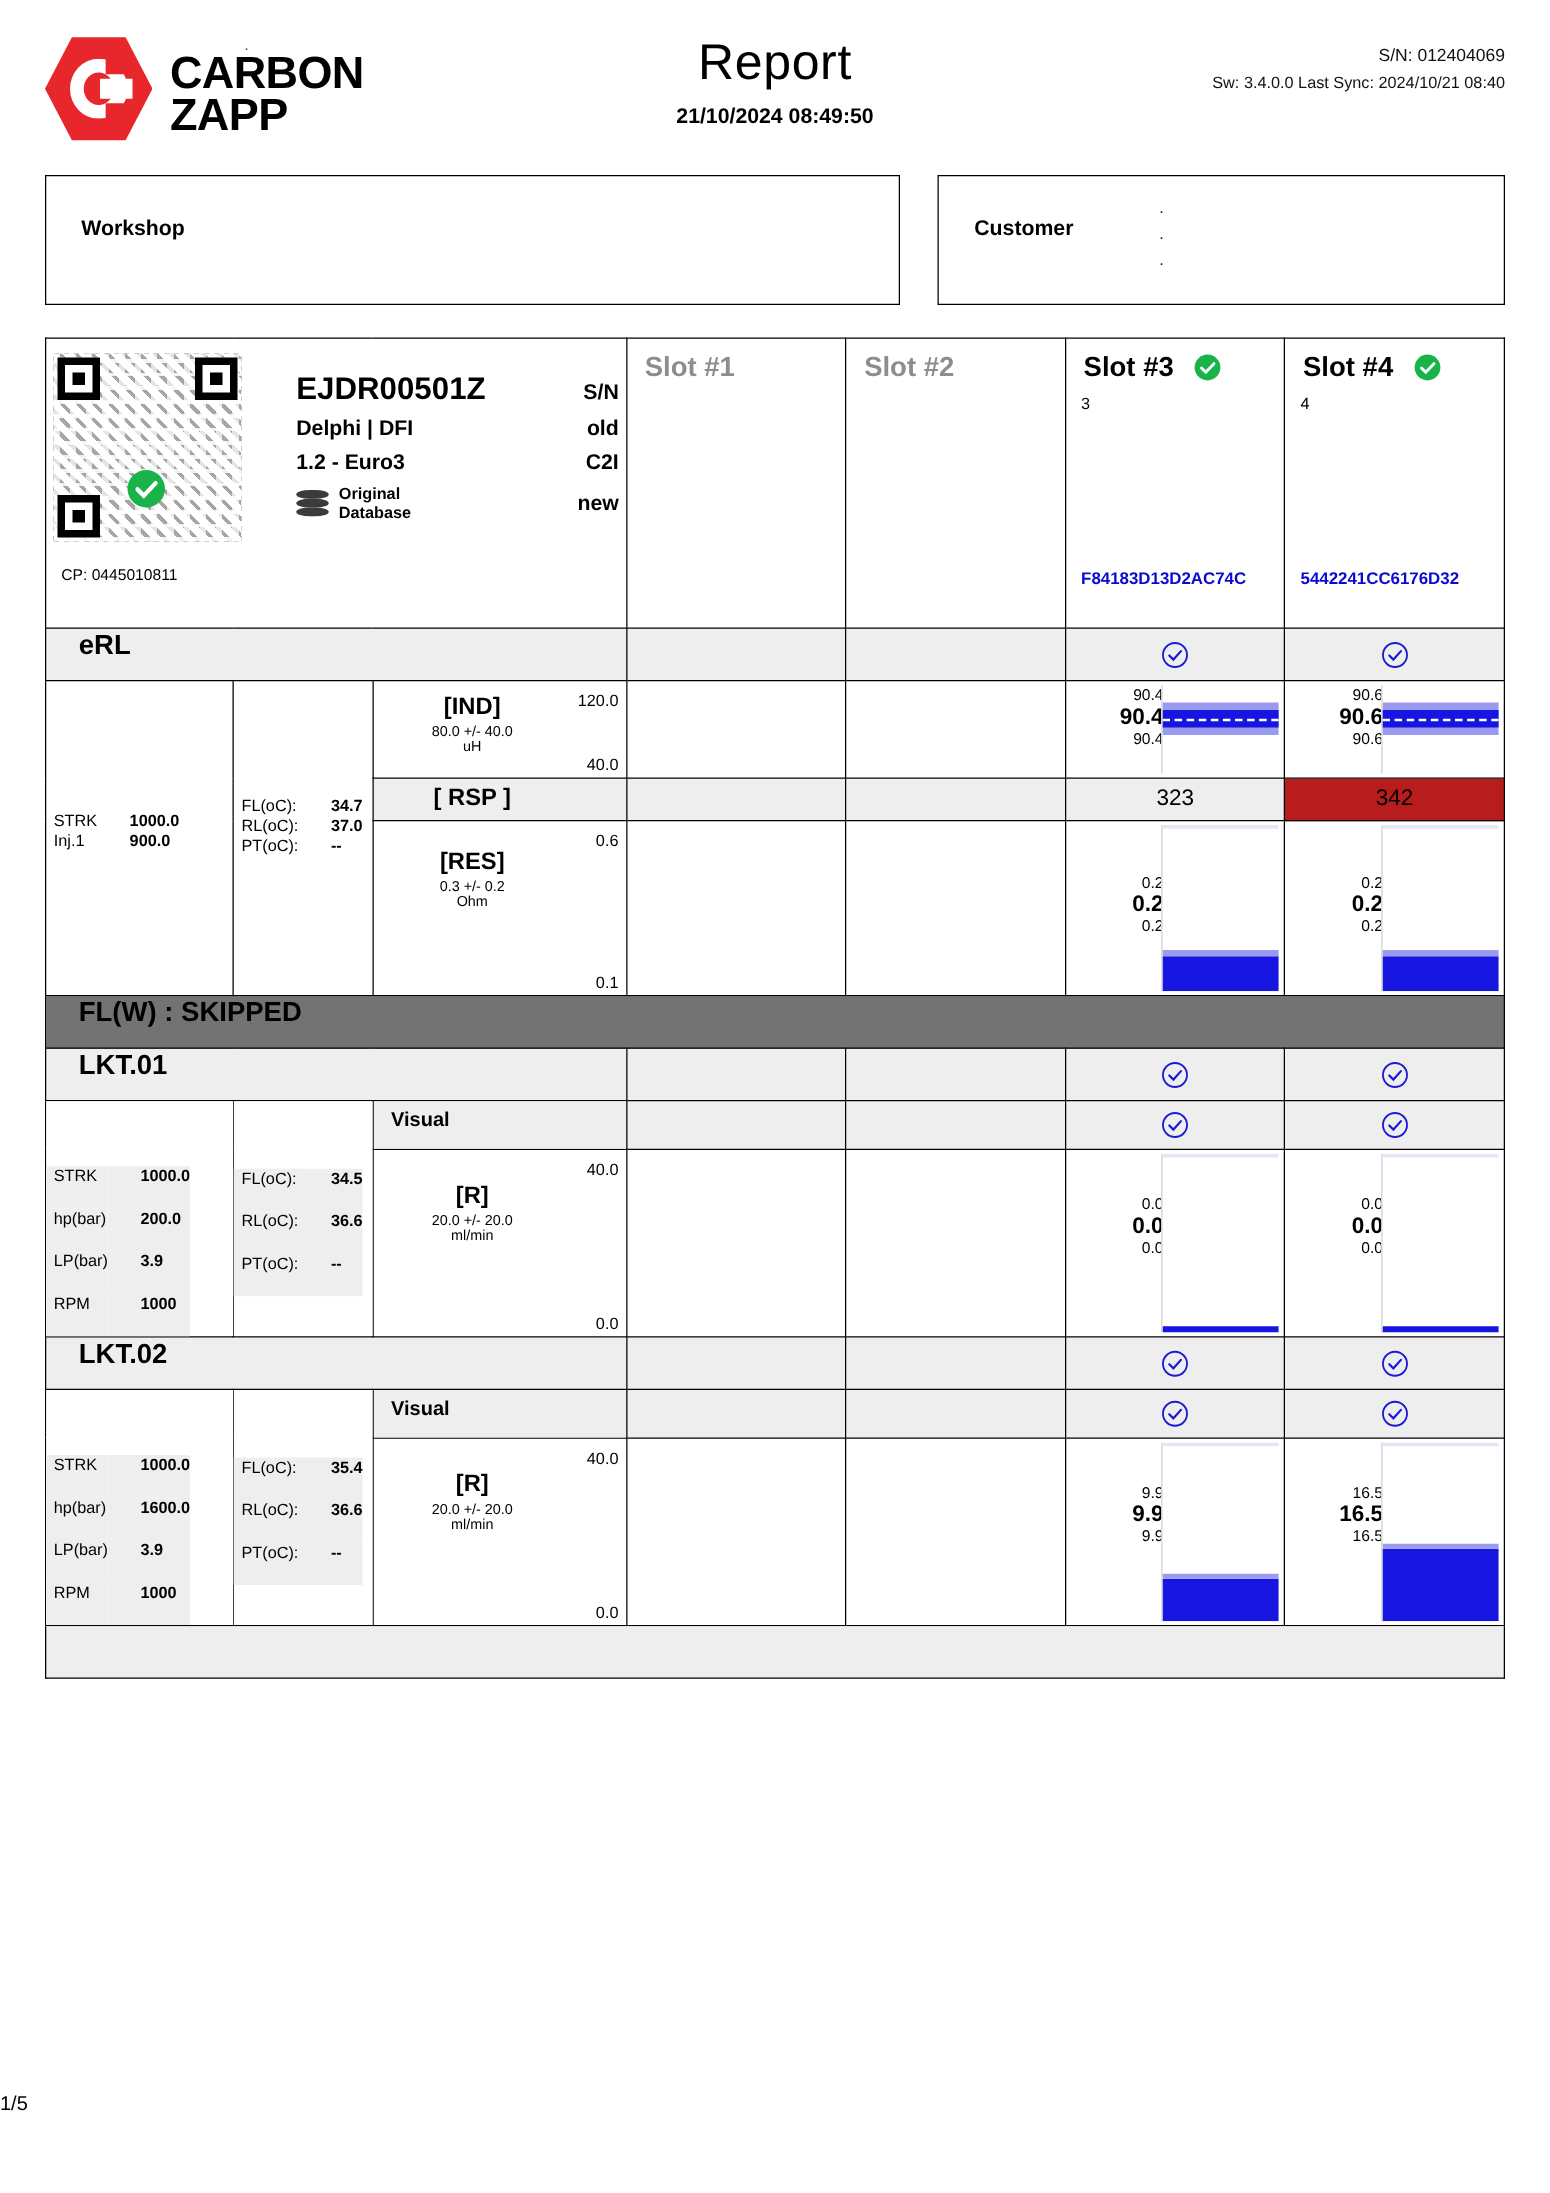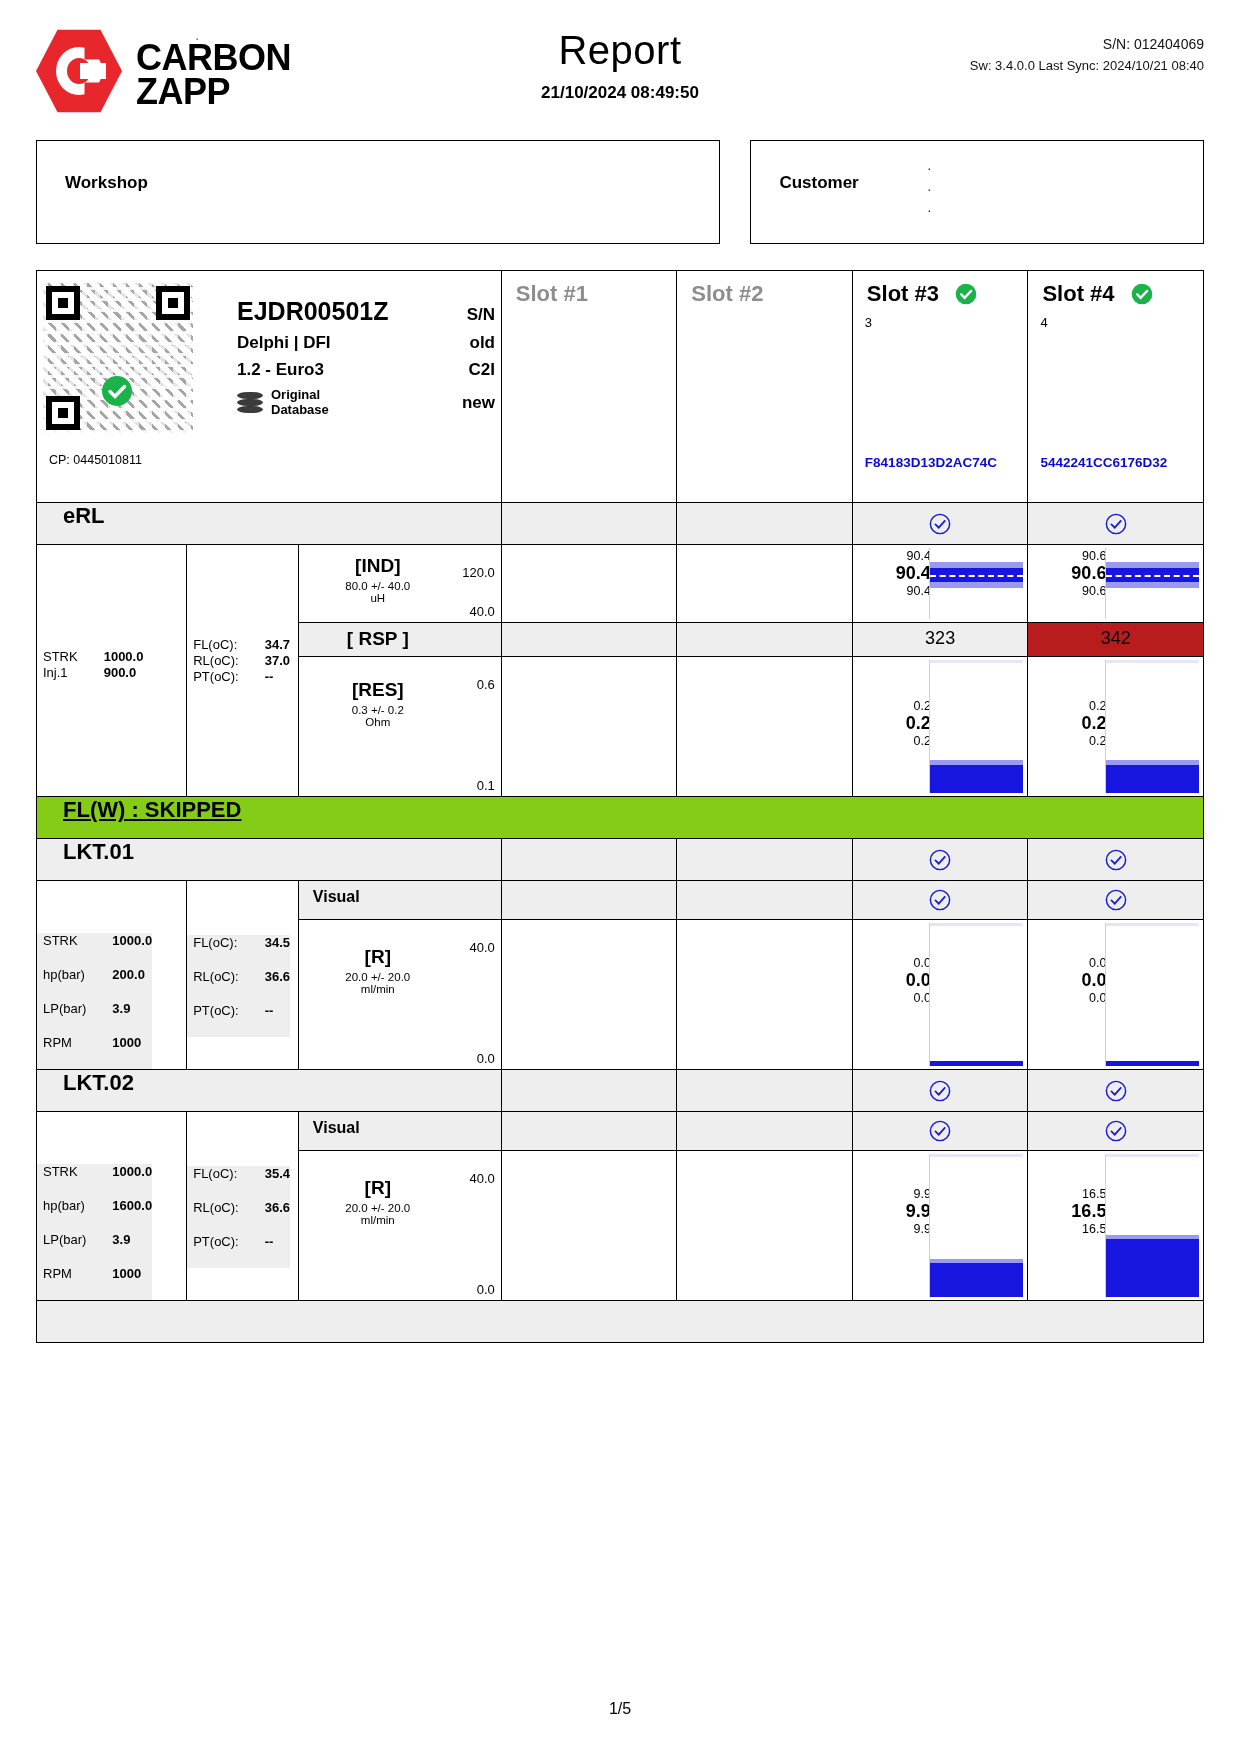--- a/index.html
+++ b/index.html
@@ -120,42 +120,42 @@
   .kv { font-size: 13px; line-height: 16px; }
   .kv table { border-collapse: collapse; }
   .kv td { border: none !important; padding: 0 0 0 0; font-size: 13px; }
   .kv .k { padding-left: 6px; }
   .kv .v { font-weight: bold; padding-left: 26px; }
 
   .lblbox { text-align: center; }
   .lblbox .nm { font-size: 19px; font-weight: bold; }
   .lblbox .tol { font-size: 11.5px; margin-top: 3px; }
   .lblbox .unit { font-size: 11.5px; }
-  .axmax { position: absolute; right: 6px; top: 20px; font-size: 13px; }
+  .axmax { position: absolute; right: 6px; top: 8px; font-size: 13px; }
   .axmin { position: absolute; right: 6px; bottom: 3px; font-size: 13px; }
 
   .plot-cell { position: relative; }
   .plot-vals { position: absolute; left: 8px; top: 0; width: 70px; text-align: right; }
   .plot-vals .s { font-size: 12.5px; }
   .plot-vals .b { font-size: 18px; font-weight: bold; }
   .graph { position: absolute; right: 4px; top: 3px; bottom: 3px; width: 94px; border-left: 1px solid #cfcfcf; background: #fff; overflow: hidden; }
   .band { position: absolute; left: 0; right: 0; background: #1616e0; }
   .bandsoft { position: absolute; left: 0; right: 0; background: #9a9aee; }
   .dashline { position: absolute; left: 0; right: 0; height: 0; border-top: 2px dashed #ffffff; }
   .topline { position: absolute; left:0; right:0; height:3px; background:#e6e6f6; }
 
   .rsp-row td { height: 34px; }
   .rsp-val { text-align: center; font-size: 18px; padding-top: 5px; }
 
-  .skip-bar td { background: #84cc16; height: 42px; text-decoration: underline; }
+  .skip-bar td { background: #737373; height: 42px; }
   .visual-row td { background: #eeeeee; height: 34px; }
   .visual-lbl { font-size: 16px; font-weight: bold; padding-left: 14px; }
 
   .footer-bar { margin: 0 36px; width: 1168px; height: 42px; border: 1.5px solid #000; border-top: none; background: #eeeeee; }
-  .pageno { position: absolute; left: 0; right: 0; bottom: 36px; text-align: center; font-size: 16px; margin-top: 32px; }
+  .pageno { position: absolute; left: 0; right: 0; bottom: 61px; font-size: 16px; margin-top: 32px; }
 </style>
 </head>
 <body>
 
 <div class="page">
 
   <div class="header">
     <div class="logo-zone">
       <div class="logo-mark">
         <div class="hex"></div>

